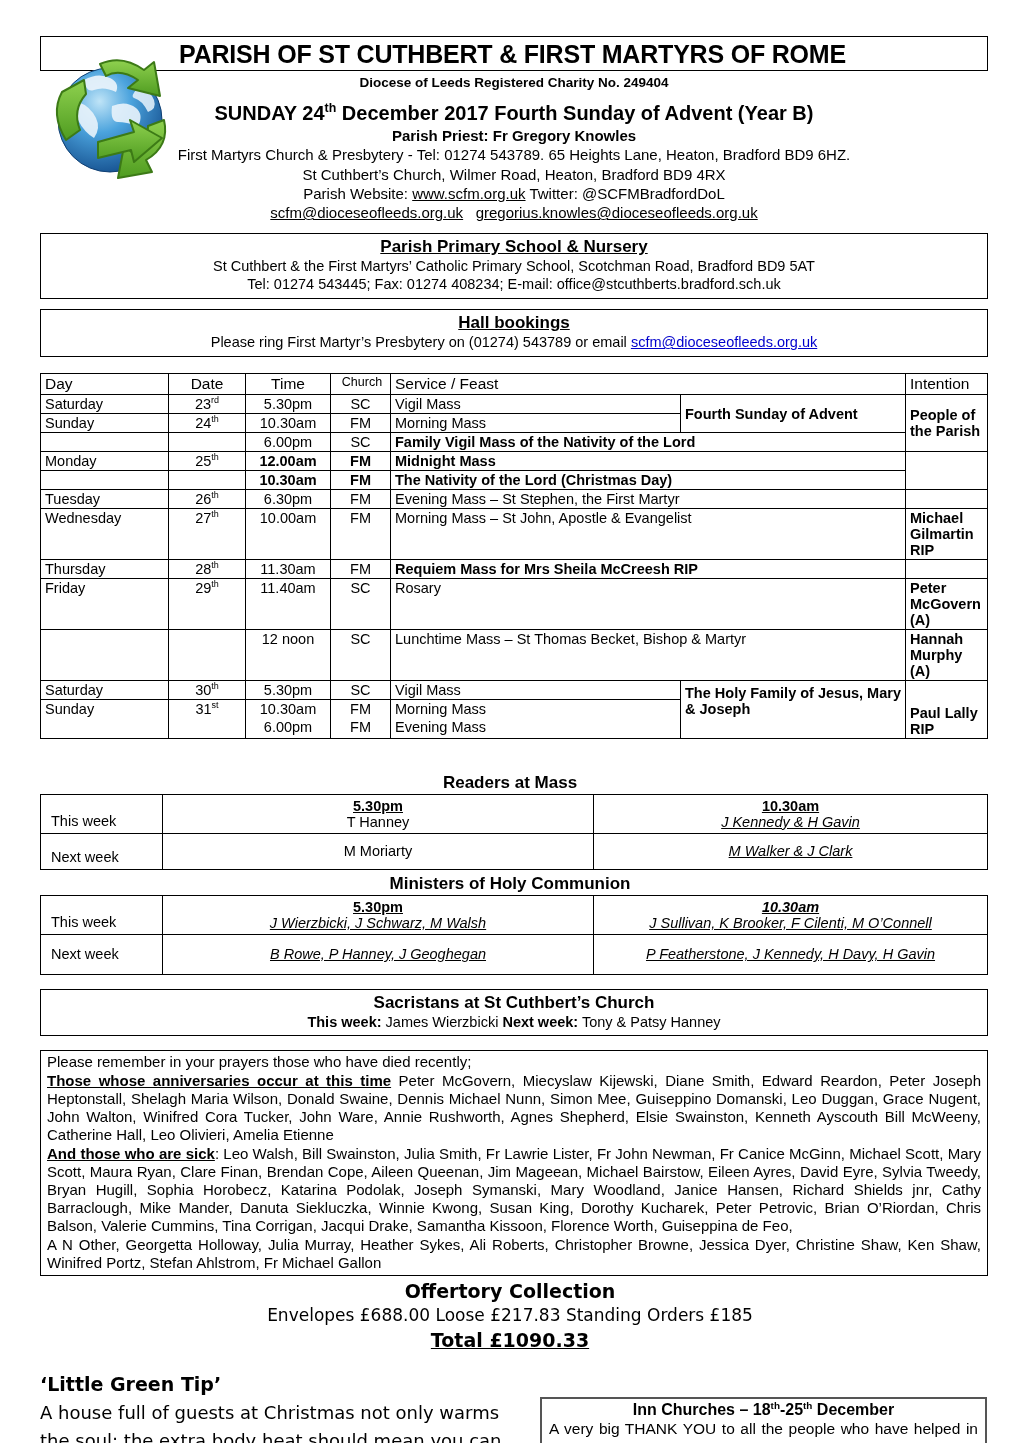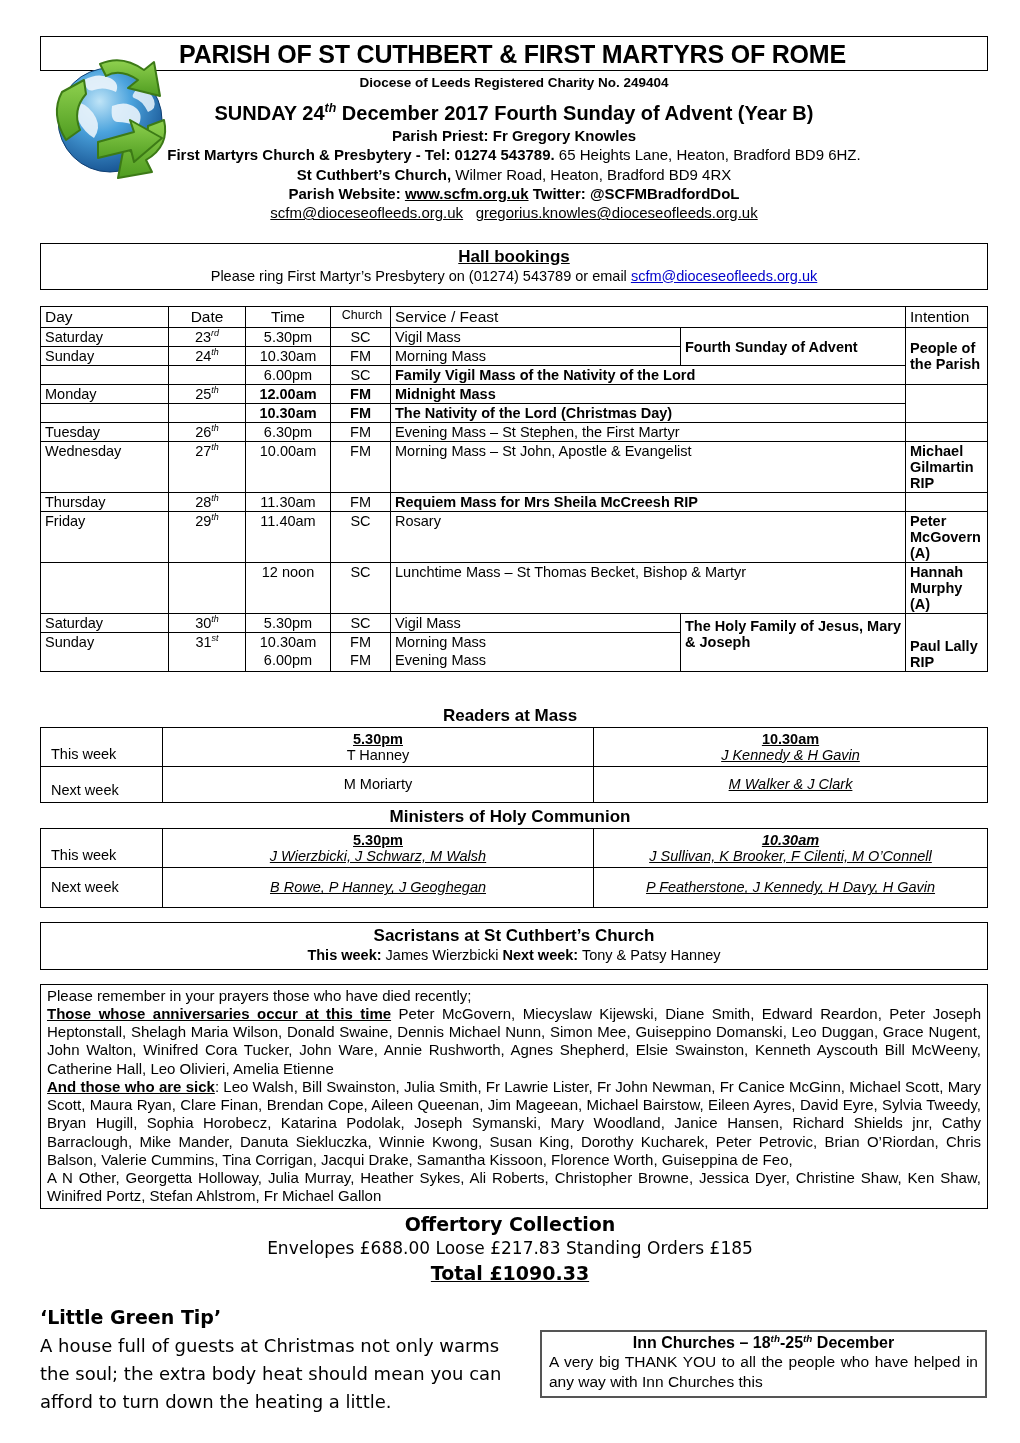--- a/index.html
+++ b/index.html
@@ -24,21 +24,21 @@
   }
   .title-box .title {
     font-size: 25px; font-weight: bold; letter-spacing: -0.2px;
     line-height: 1.05;
   }
   .sub-center { text-align: center; line-height: 1.22; }
   .charity { font-size: 13.5px; font-weight: bold; margin-top: 4px; }
   .sunday-line { font-size: 20px; font-weight: bold; margin-top: 9px; }
   .priest-line { font-size: 15px; font-weight: bold; margin-top: 2px; }
   .addr-line { font-size: 15px; margin-top: 1px; padding: 0 18px; }
-  .addr-line b { font-weight: bold; }
+  .addr-line b { font-weight: normal; }
   .u { text-decoration: underline; }
 
   .logo {
     position: absolute;
     left: -2px; top: 0px;
     width: 152px; height: 158px;
     pointer-events: none;
   }
 
   
@@ -66,21 +66,21 @@
     border: 1px solid #000;
     padding: 1px 4px;
     vertical-align: top;
     text-align: left;
     font-weight: normal;
   }
   table.sched .c { text-align: center; }
   table.sched .b { font-weight: bold; }
   .hdr td { font-weight: bold; font-size: 15.5px; padding-top: 2px; padding-bottom: 2px;}
   .hdr .small { font-size: 12.5px; padding-left: 7px; }
-  sup { font-size: 0.62em; vertical-align: super; line-height: 0; font-style: italic; }
+  sup { font-size: 0.62em; vertical-align: super; line-height: 0; }
 
   
   .overlap-rows {
     position: absolute;
     left: 0; right: 0;
     bottom: -18px;
   }
   .overlap-rows .orow {
     border: 1px solid #000;
     background: transparent;
@@ -209,20 +209,25 @@
       <div class="addr-line">
         <span class="u">scfm@dioceseofleeds.org.uk</span>
         &nbsp;
         <span class="u">gregorius.knowles@dioceseofleeds.org.uk</span>
       </div>
     </div>
   </div>
 
   <div class="gap10"></div>
 
+  <div class="box">
+    <div class="bh">Parish Primary School &amp; Nursery</div>
+    <div class="bl">St Cuthbert &amp; the First Martyrs’ Catholic Primary School, Scotchman Road, Bradford BD9 5AT</div>
+    <div class="bl">Tel:  01274 543445;     Fax:  01274 408234;     E-mail:  office@stcuthberts.bradford.sch.uk</div>
+  </div>
 
   <div class="gap10"></div>
 
   <div class="box">
     <div class="bh">Hall bookings</div>
     <div class="bl">
       <span>Please ring First Martyr’s Presbytery on (01274) 543789 or email </span><span class="u" style="color:#0000cc">scfm@dioceseofleeds.org.uk</span>
     </div>
   </div>
 

